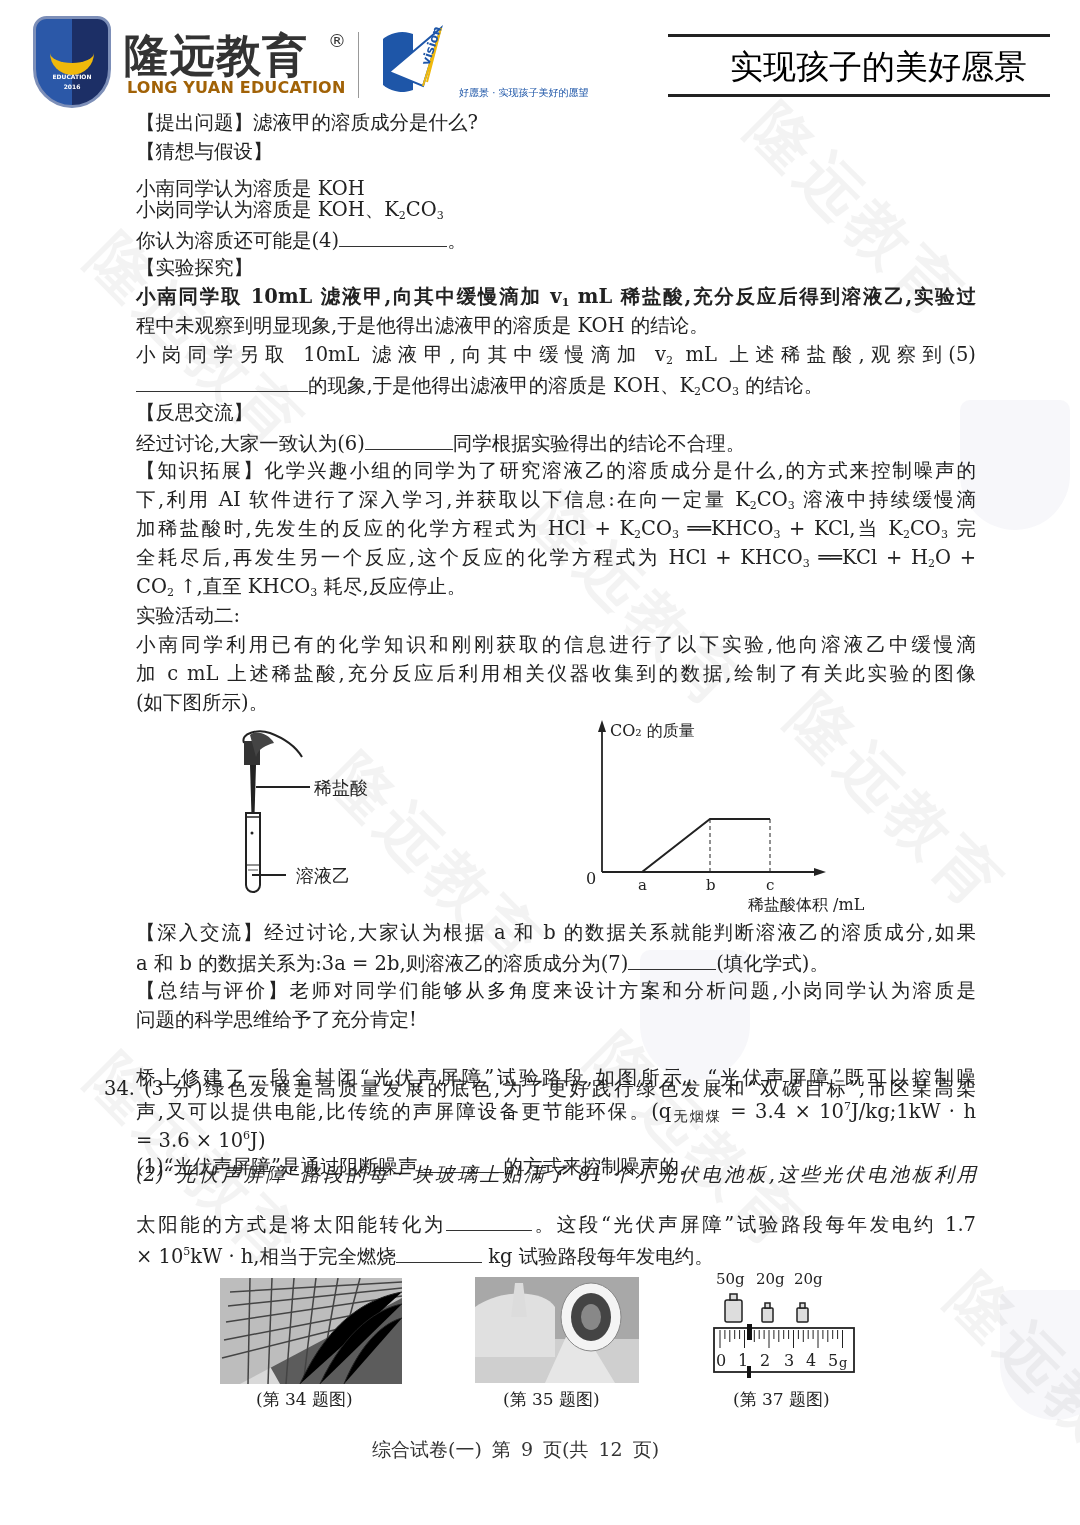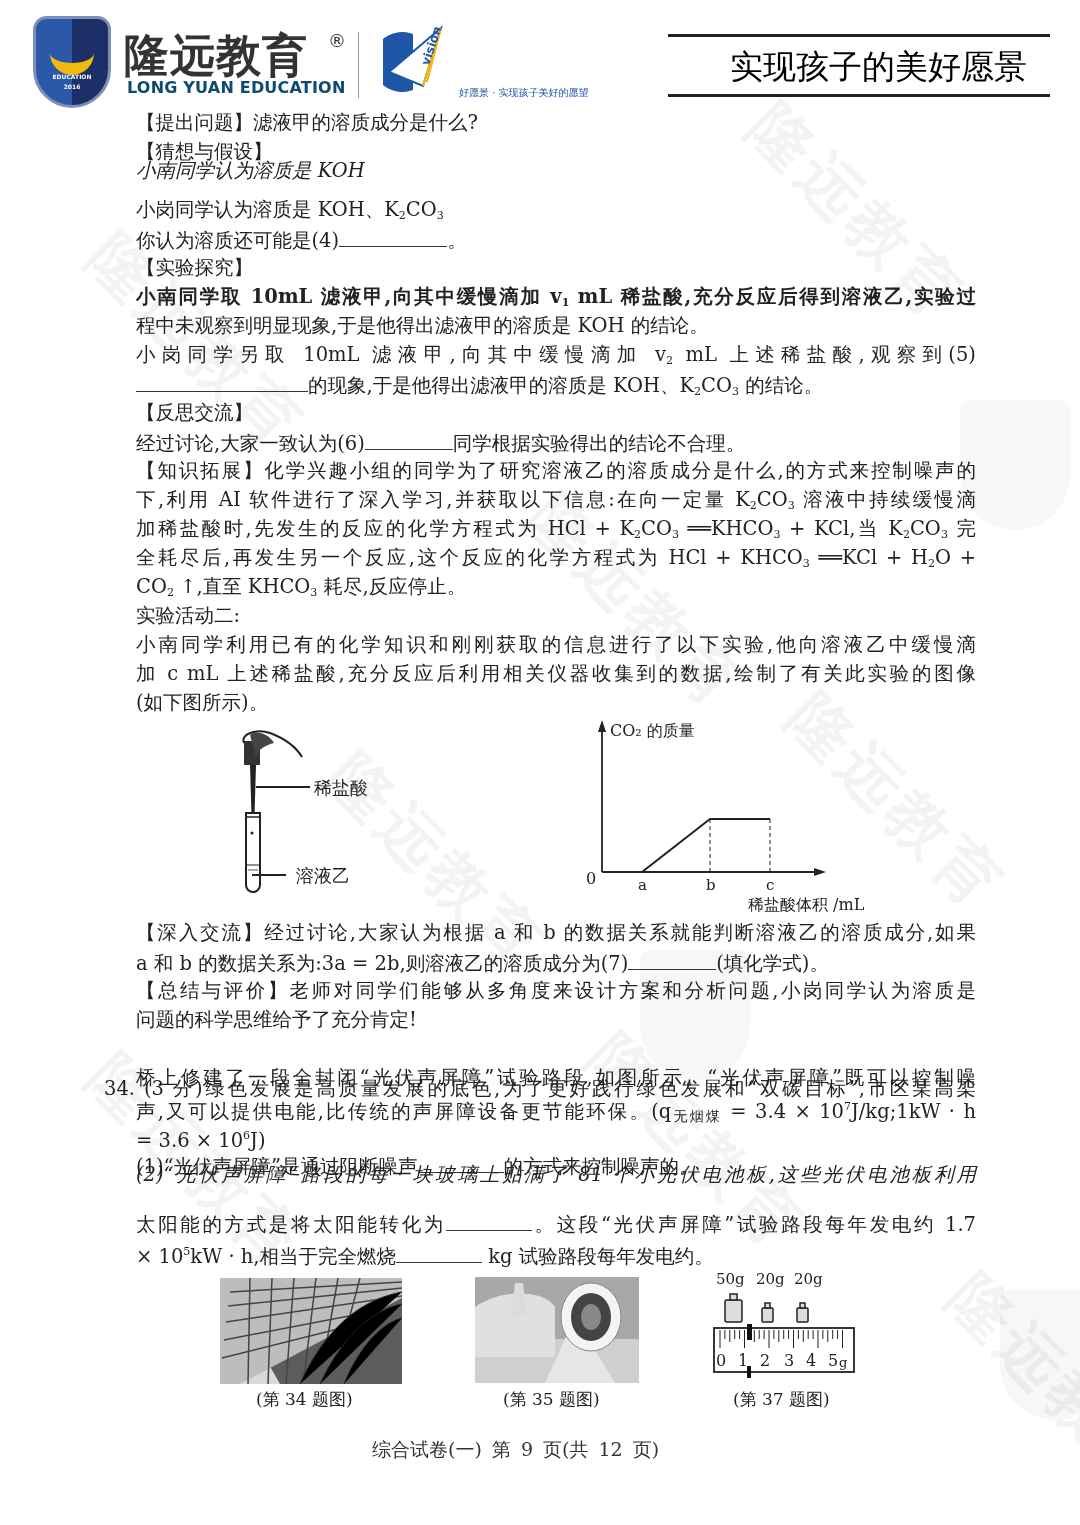--- a/index.html
+++ b/index.html
@@ -25,21 +25,21 @@
                border-bottom:12px solid #f0b90b; border-radius:0 0 30px 30px; }
   .shield .t1 { position:absolute; left:0; width:100%; top:54px; text-align:center;
                 font-family:"DejaVu Sans",sans-serif; font-size:6px; color:#fff; font-weight:bold; }
   .shield .t2 { position:absolute; left:0; width:100%; top:64px; text-align:center;
                 font-family:"DejaVu Sans",sans-serif; font-size:6px; color:#fff; font-weight:bold; }
   .brand-cn { position:absolute; left:124px; top:26px; font-family:"DejaVu Sans",sans-serif;
               font-size:45px; font-weight:bold; color:#333; letter-spacing:1px; }
   .brand-reg { position:absolute; left:328px; top:30px; font-family:"DejaVu Sans",sans-serif;
                font-size:18px; color:#333; }
   .brand-en { position:absolute; left:127px; top:78px; font-family:"DejaVu Sans",sans-serif;
-              font-size:16px; font-weight:bold; color:#0c4a6e; letter-spacing:0.2px; }
+              font-size:16px; font-weight:bold; color:#a16207; letter-spacing:0.2px; }
   .hdivider { position:absolute; left:358px; top:32px; width:1px; height:66px; background:#999; }
   .plane { position:absolute; left:383px; top:24px; width:70px; height:70px; }
   .hyj { position:absolute; left:456px; top:20px; font-family:"DejaVu Sans",sans-serif; font-size:55px;
          font-weight:bold; color:#1e56a8; font-style:italic; letter-spacing:-2px; }
   .hyj-sub { position:absolute; left:459px; top:86px; font-family:"DejaVu Sans",sans-serif;
              font-size:10px; color:#1e56a8; }
   .slogan-line { position:absolute; left:668px; width:382px; height:3px; background:#222; }
   .slogan { position:absolute; left:730px; top:45px; font-family:"DejaVu Sans",sans-serif;
             font-size:33px; color:#000000; }
 
@@ -94,21 +94,21 @@
     <text x="46" y="42" font-size="12" fill="#1e56a8" font-family="DejaVu Sans, sans-serif" font-weight="bold" transform="rotate(-72 46 42)">vision</text>
   </svg>
   <div class="hyj-sub">好愿景 · 实现孩子美好的愿望</div>
   <div class="slogan-line" style="top:34px;"></div>
   <div class="slogan">实现孩子的美好愿景</div>
   <div class="slogan-line" style="top:94px;"></div>
 </div>
 
 <div class="ln" style="top:110px;">【提出问题】滤液甲的溶质成分是什么?</div>
 <div class="ln" style="top:139px;">【猜想与假设】</div>
-<div class="ln" style="top:158px;font-style:italic;">小南同学认为溶质是 KOH</div>
+<div class="ln" style="top:176px;">小南同学认为溶质是 KOH</div>
 <div class="ln" style="top:197px;"><span>小岗同学认为溶质是 KOH、K</span><sub>2</sub><span>CO</span><sub>3</sub></div>
 <div class="ln" style="top:226px;"><span>你认为溶质还可能是(4)</span><span class="blank" style="width:108px;"></span><span>。</span></div>
 <div class="ln" style="top:255px;">【实验探究】</div>
 <div class="ln justify" style="top:284px;font-weight:bold;"><span>小南同学取 10mL 滤液甲,向其中缓慢滴加 v</span><sub>1</sub><span> mL 稀盐酸,充分反应后得到溶液乙,实验过</span></div>
 <div class="ln" style="top:313px;">程中未观察到明显现象,于是他得出滤液甲的溶质是 KOH 的结论。</div>
 <div class="ln justify" style="top:342px;"><span>小岗同学另取 10mL 滤液甲,向其中缓慢滴加 v</span><sub>2</sub><span> mL 上述稀盐酸,观察到(5)</span></div>
 <div class="ln" style="top:371px;"><span class="blank" style="width:172px;"></span><span>的现象,于是他得出滤液甲的溶质是 KOH、K</span><sub>2</sub><span>CO</span><sub>3</sub><span> 的结论。</span></div>
 <div class="ln" style="top:400px;">【反思交流】</div>
 <div class="ln" style="top:429px;"><span>经过讨论,大家一致认为(6)</span><span class="blank" style="width:88px;"></span><span>同学根据实验得出的结论不合理。</span></div>
 <div class="ln justify" style="top:458px;">【知识拓展】化学兴趣小组的同学为了研究溶液乙的溶质成分是什么,的方式来控制噪声的</div>

